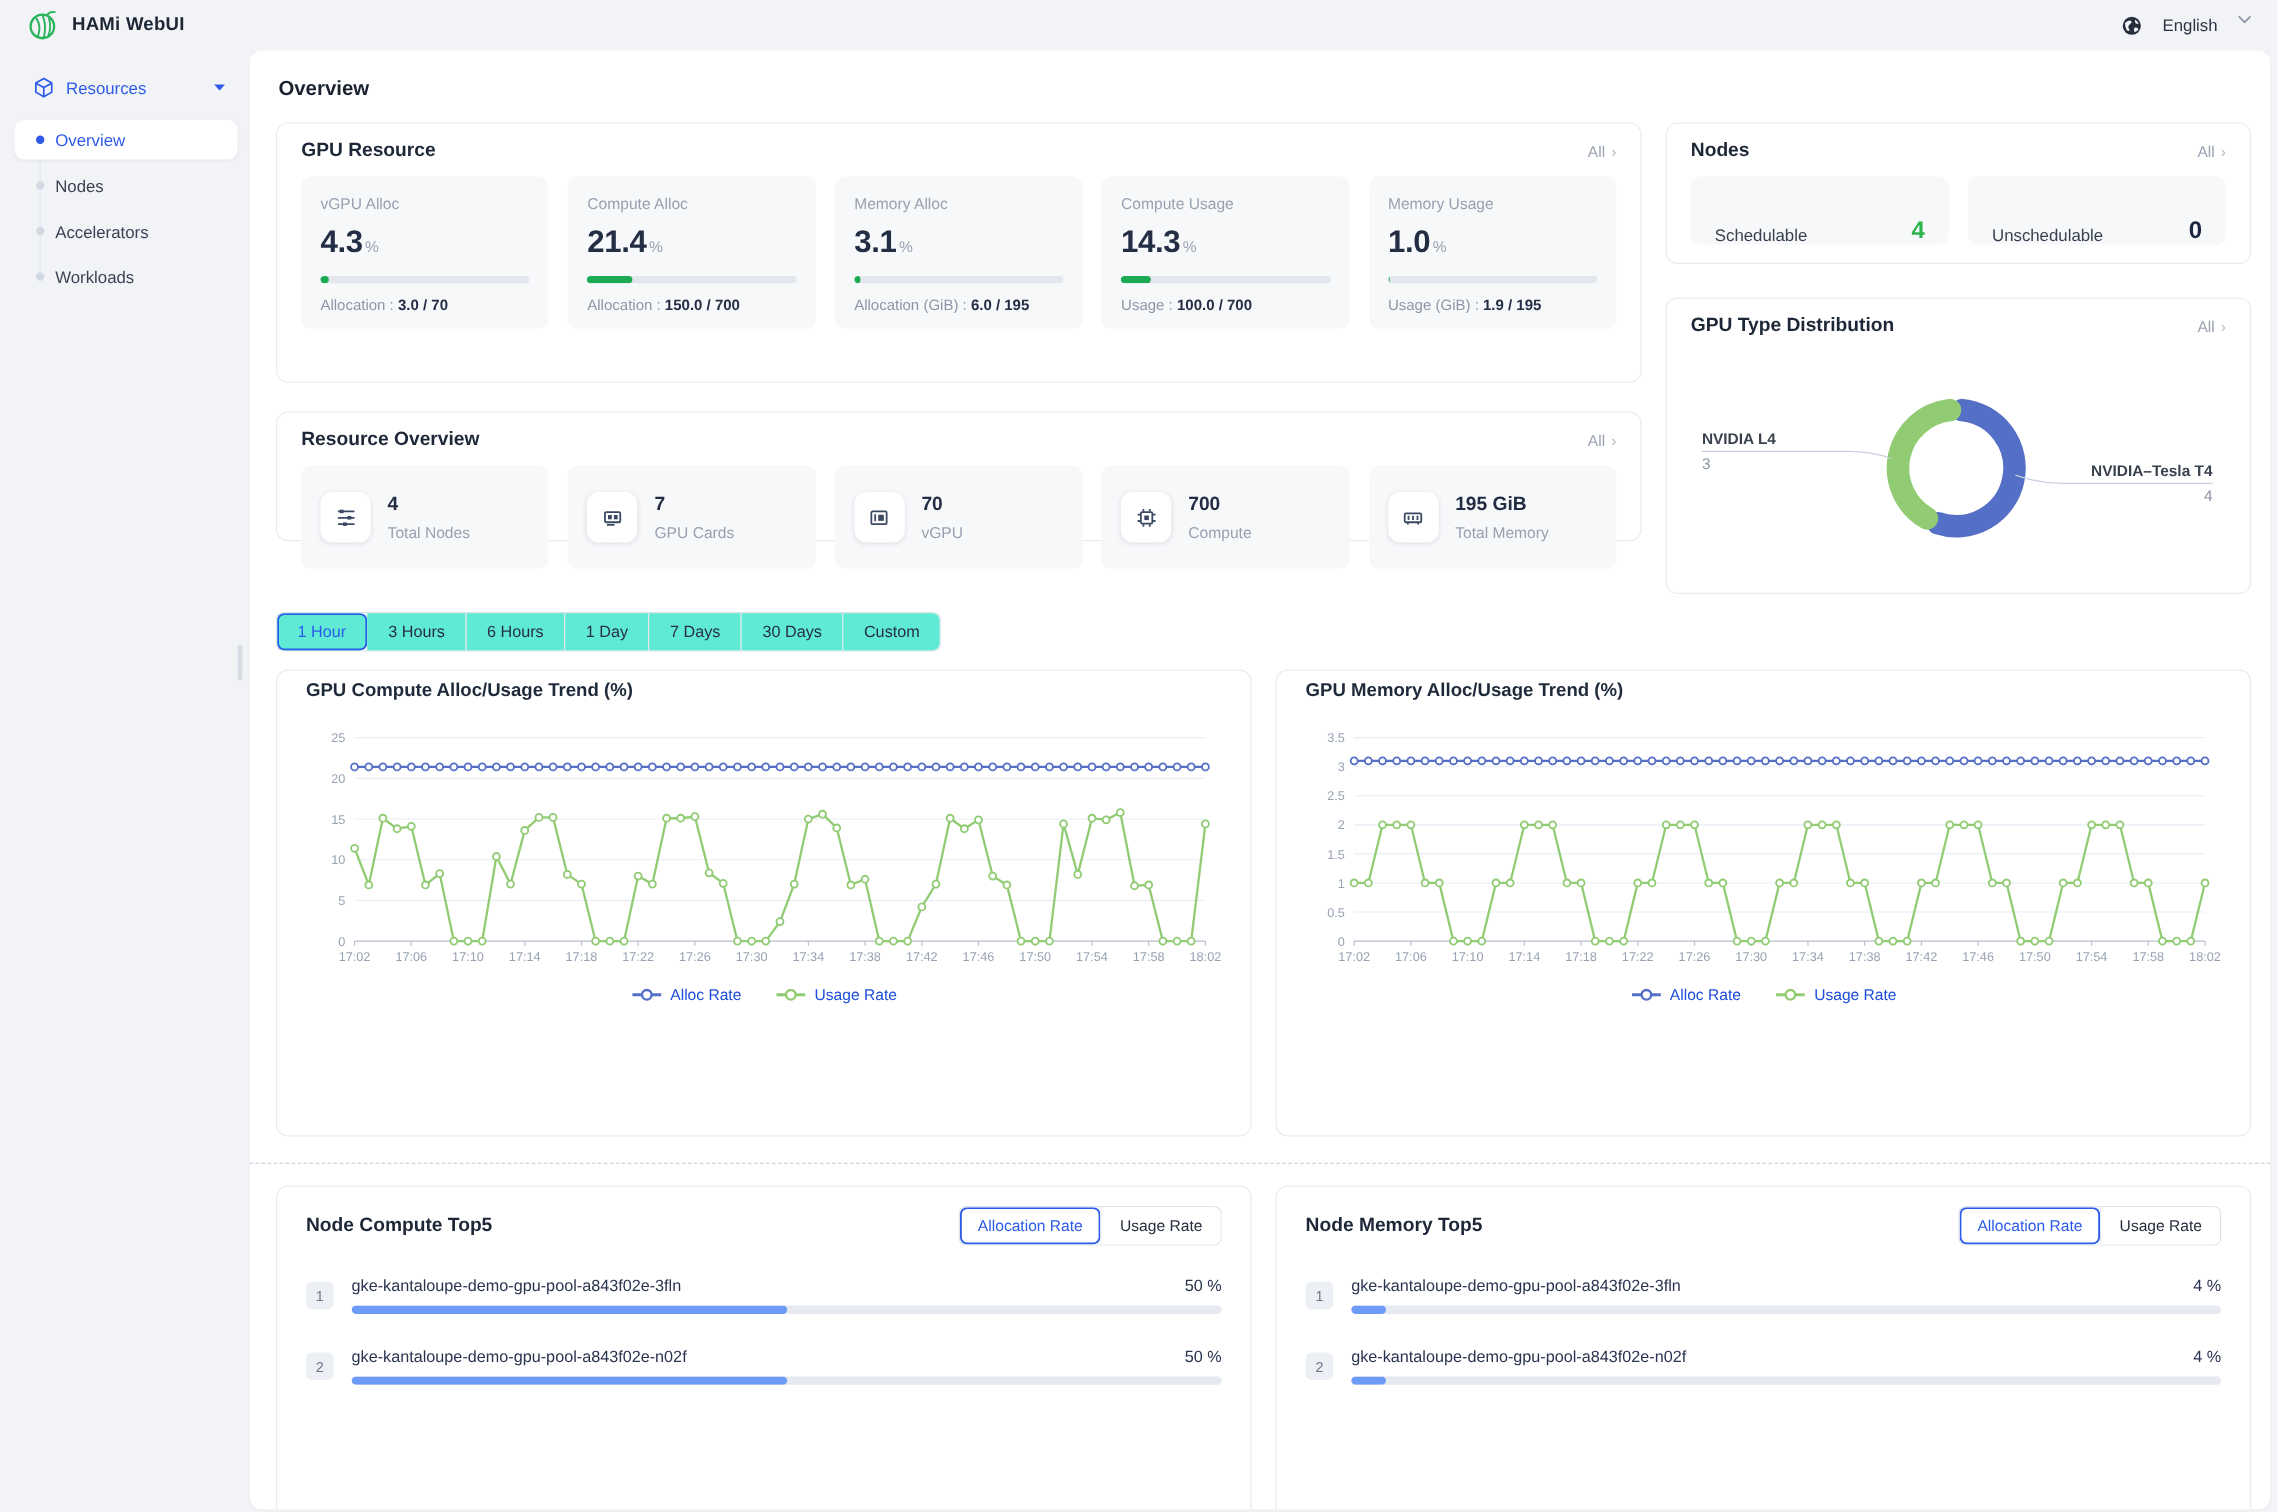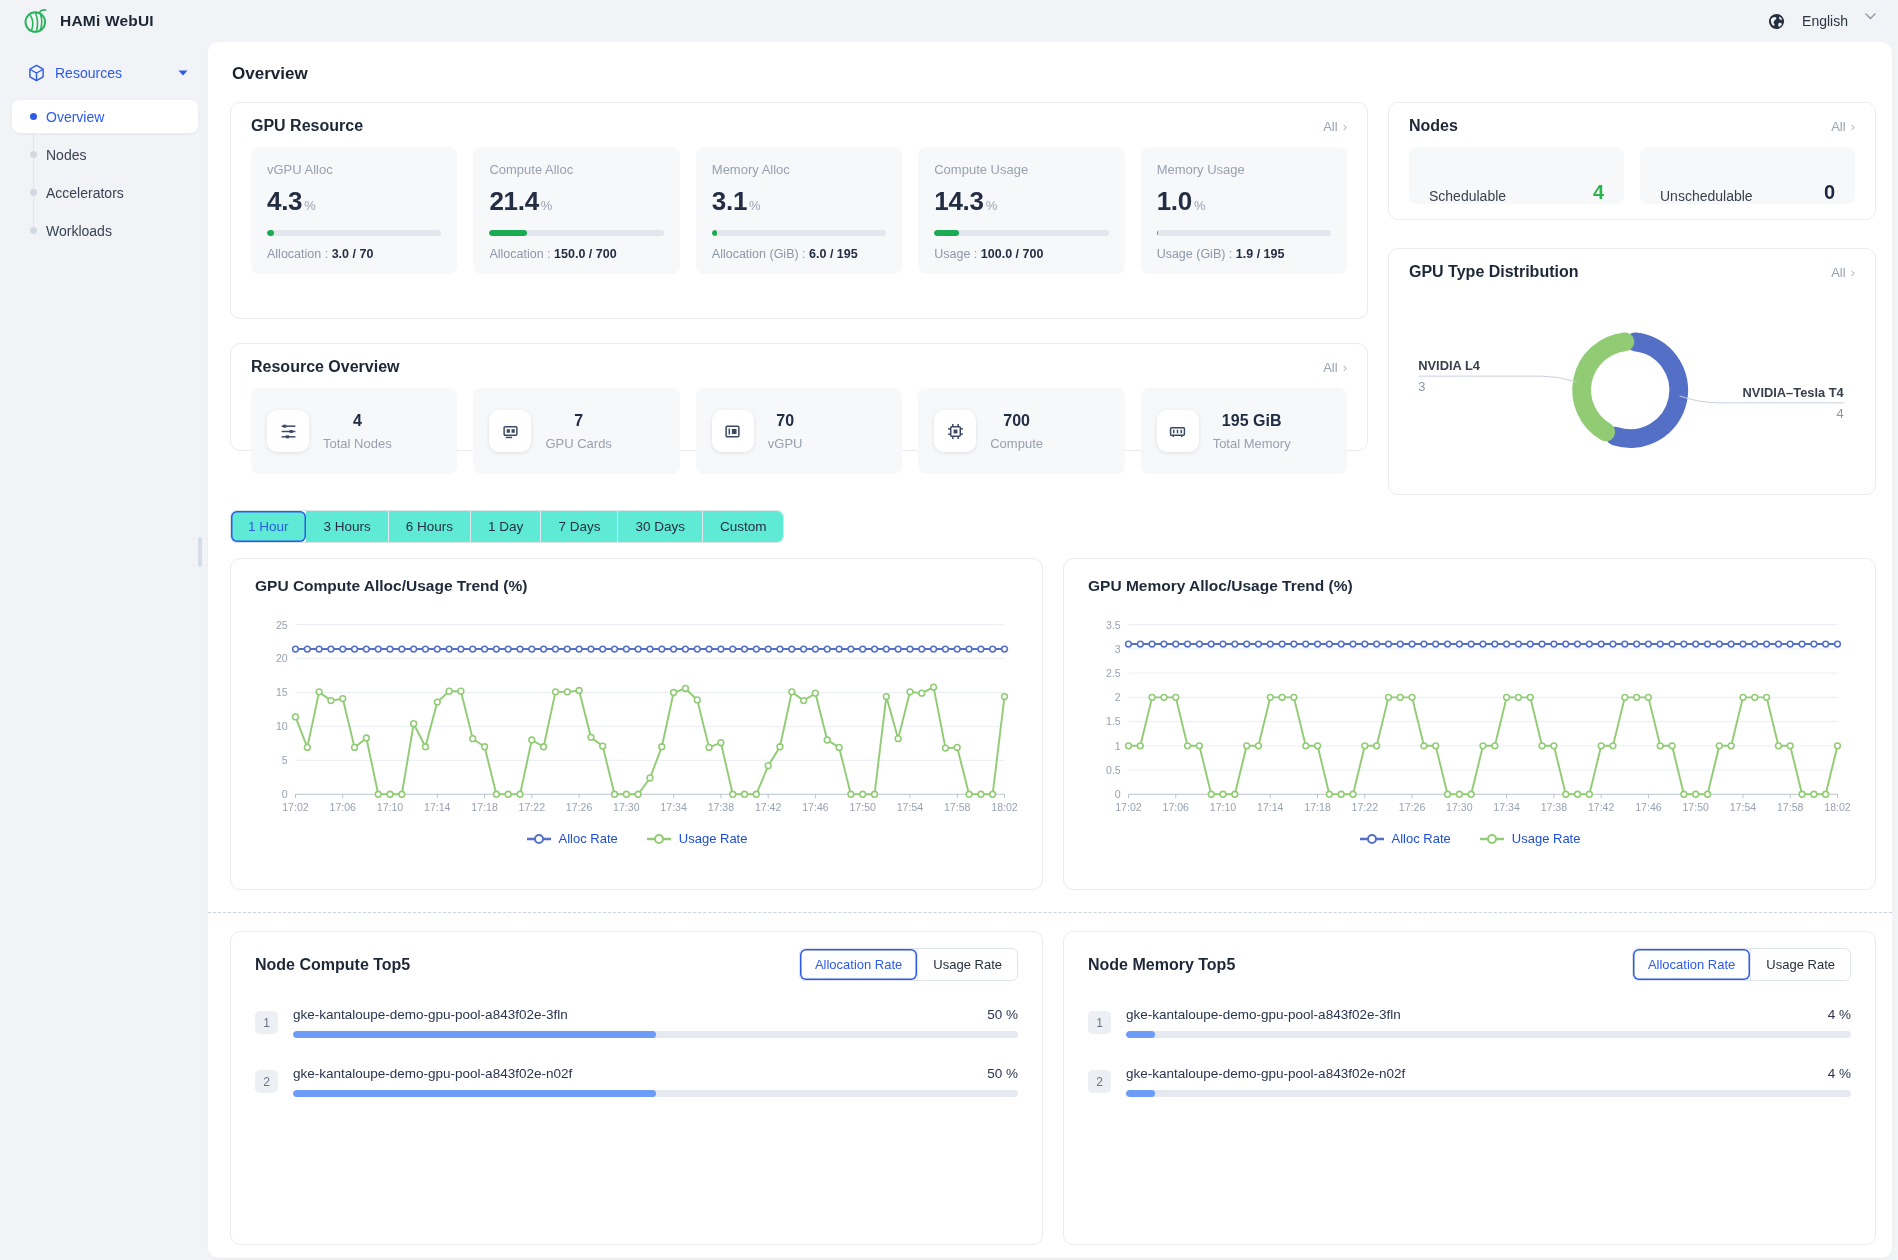--- a/index.html
+++ b/index.html
@@ -53,21 +53,21 @@
 
   
   .nodes-card { height:118px; }
   .node-box-row { display:flex; gap:16px; }
   .node-box { flex:1; height:57px; background:#f7f8fa; border-radius:8px; display:flex; align-items:flex-end; justify-content:space-between; padding:0 20px; }
   .node-box .nb-label { font-size:14px; color:#38424f; }
   .node-box .nb-val { font-size:20px; font-weight:700; color:#1c2742; }
   .node-box .nb-val.green { color:#2eb44f; }
 
   
-  .resource-overview { height:108px;text-align:center; }
+  .resource-overview { height:108px; }
   .ro-row { display:flex; gap:16px; }
   .ro-box { flex:1; background:#f7f8fa; border-radius:8px; padding:16px; display:flex; align-items:center; gap:14px; height:86px; }
   .ro-icon { width:42px; height:42px; background:#fff; border-radius:10px; box-shadow:0 1px 4px rgba(15,23,42,.10); display:flex; align-items:center; justify-content:center; flex-shrink:0; }
   .ro-val { font-size:16px; font-weight:700; color:#222d44; margin-bottom:6px; }
   .ro-label { font-size:13px; color:#98a1b1; }
 
   
   .gpu-type { height:247px; }
   .donut-text { font-size:13px; fill:#39404d; font-weight:600; }
   .donut-value { font-size:13px; fill:#8b95a5; }
@@ -75,21 +75,21 @@
   
   .time-tabs { display:inline-flex; margin-top:15px; background:#fff; border:1px solid #dde1e8; border-radius:6px; overflow:visible; }
   .time-tab { padding:8px 17px; font-size:13.5px; color:#273042; background:#5eead4; border:none; border-left:1px solid #e4e8ee; font-family:inherit; cursor:pointer; }
   .time-tab:first-child { border-left:none; border-radius:6px 0 0 6px; }
   .time-tab:last-child { border-radius:0 6px 6px 0; }
   .time-tab.active { color:#2c5ae9; box-shadow:inset 0 0 0 1.5px #2c5ae9; border-radius:6px; border-left-color:transparent; }
   .time-tab.active + .time-tab { border-left-color:transparent; }
 
   
   .charts-row { display:flex; gap:20px; margin-top:15px; }
-  .chart-card { flex:1; height:332px; padding:18px 24px; }
+  .chart-card { flex:1; height:389px; padding:8px 24px; }
   .chart-title { font-size:15.5px; font-weight:700; color:#1e2a3a; margin-bottom:22px; }
   .chart-svg { width:100%; display:block; }
   .tick { font-size:11px; fill:#98a2b3; font-family:"Liberation Sans", sans-serif; }
   .legend { display:flex; justify-content:center; gap:28px; margin-top:8px; }
   .lg-item { display:flex; align-items:center; gap:7px; font-size:13px; color:#1d4ed8; cursor:pointer; }
   .lg-marker line { stroke-width:2.5; }
   .lg-marker circle { stroke-width:2; fill:#fff; }
 
   .dashed-sep { margin:22px -16px 0 -22px; border-top:1px dashed #c9d4e0; }
 

